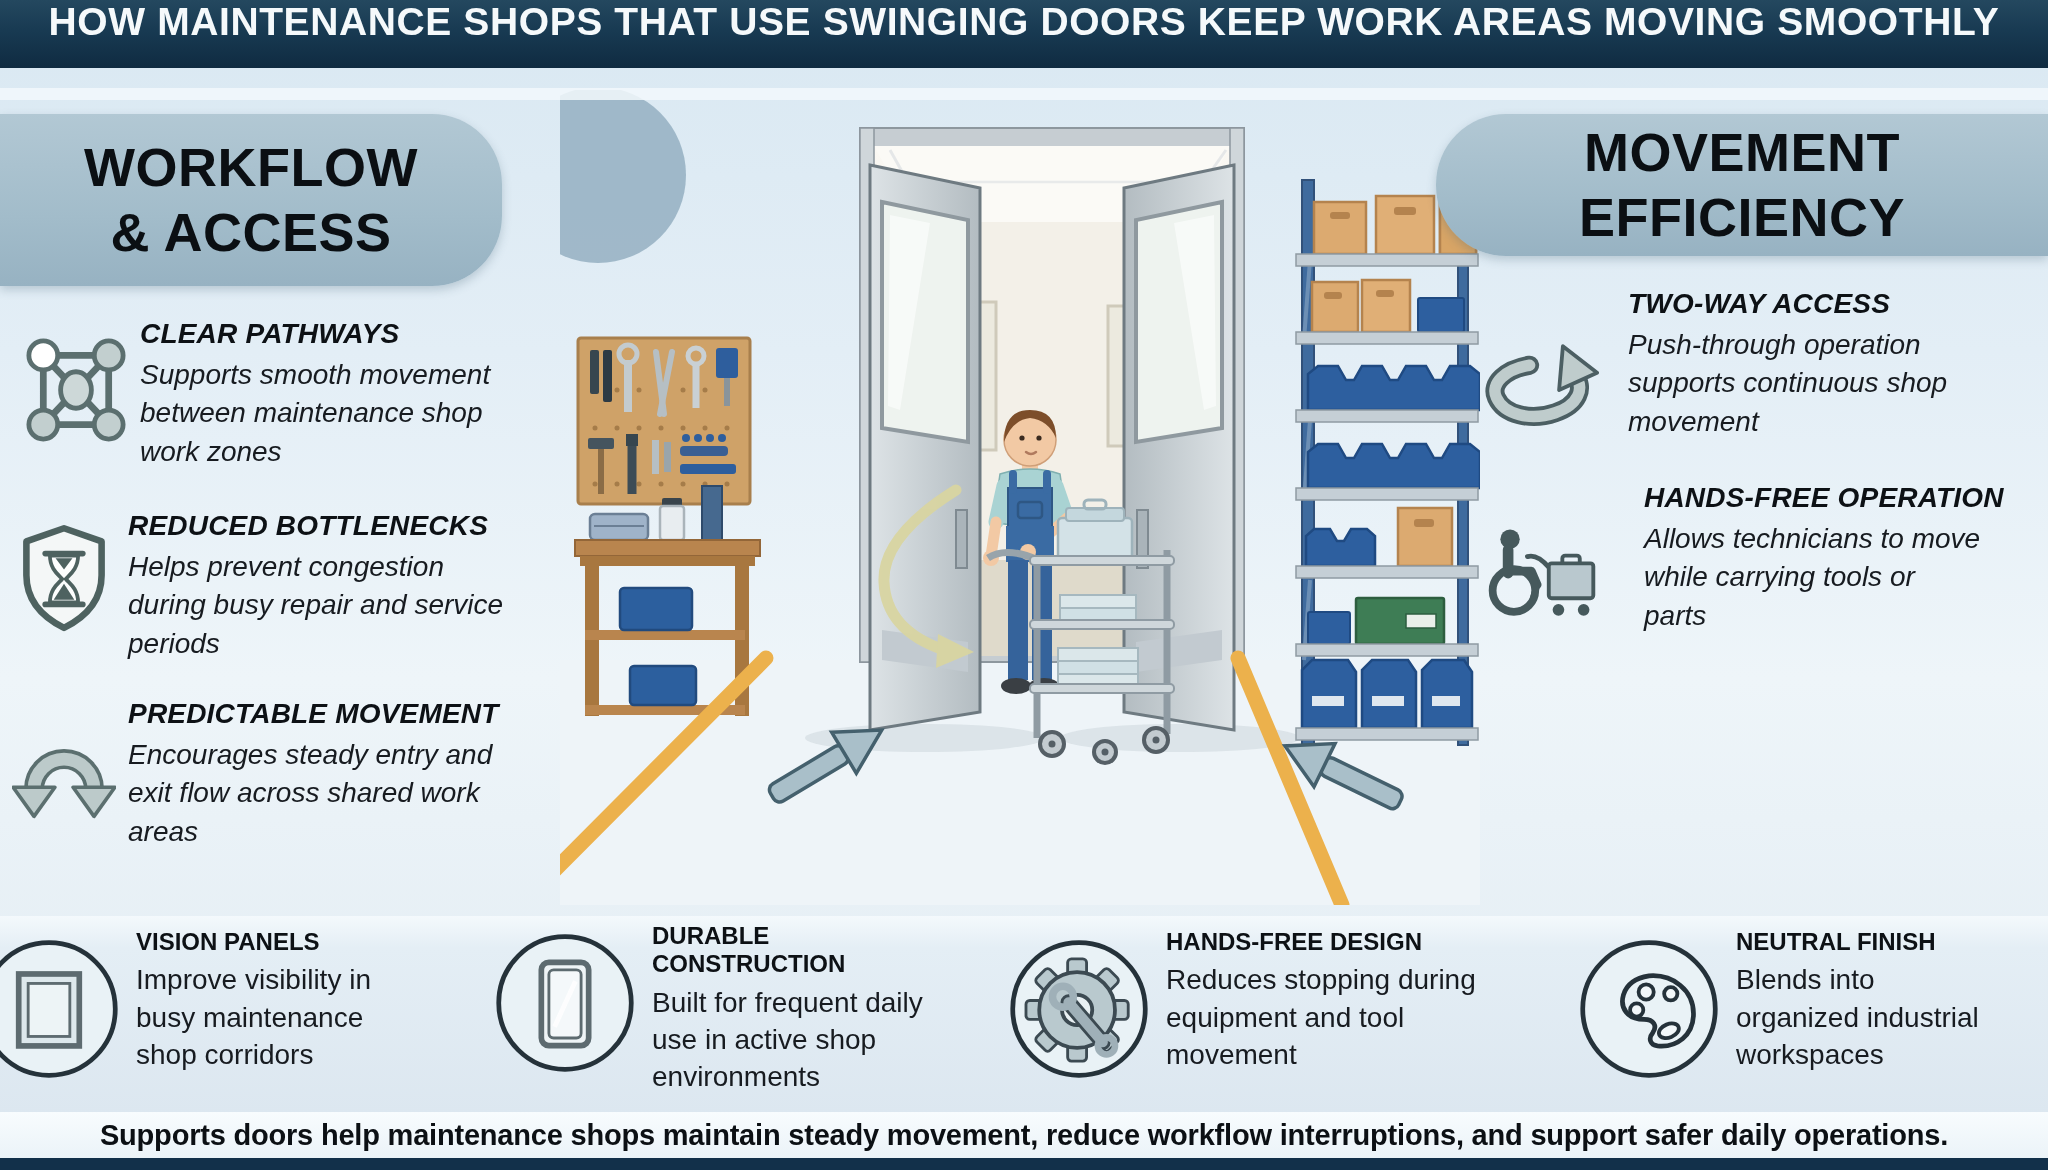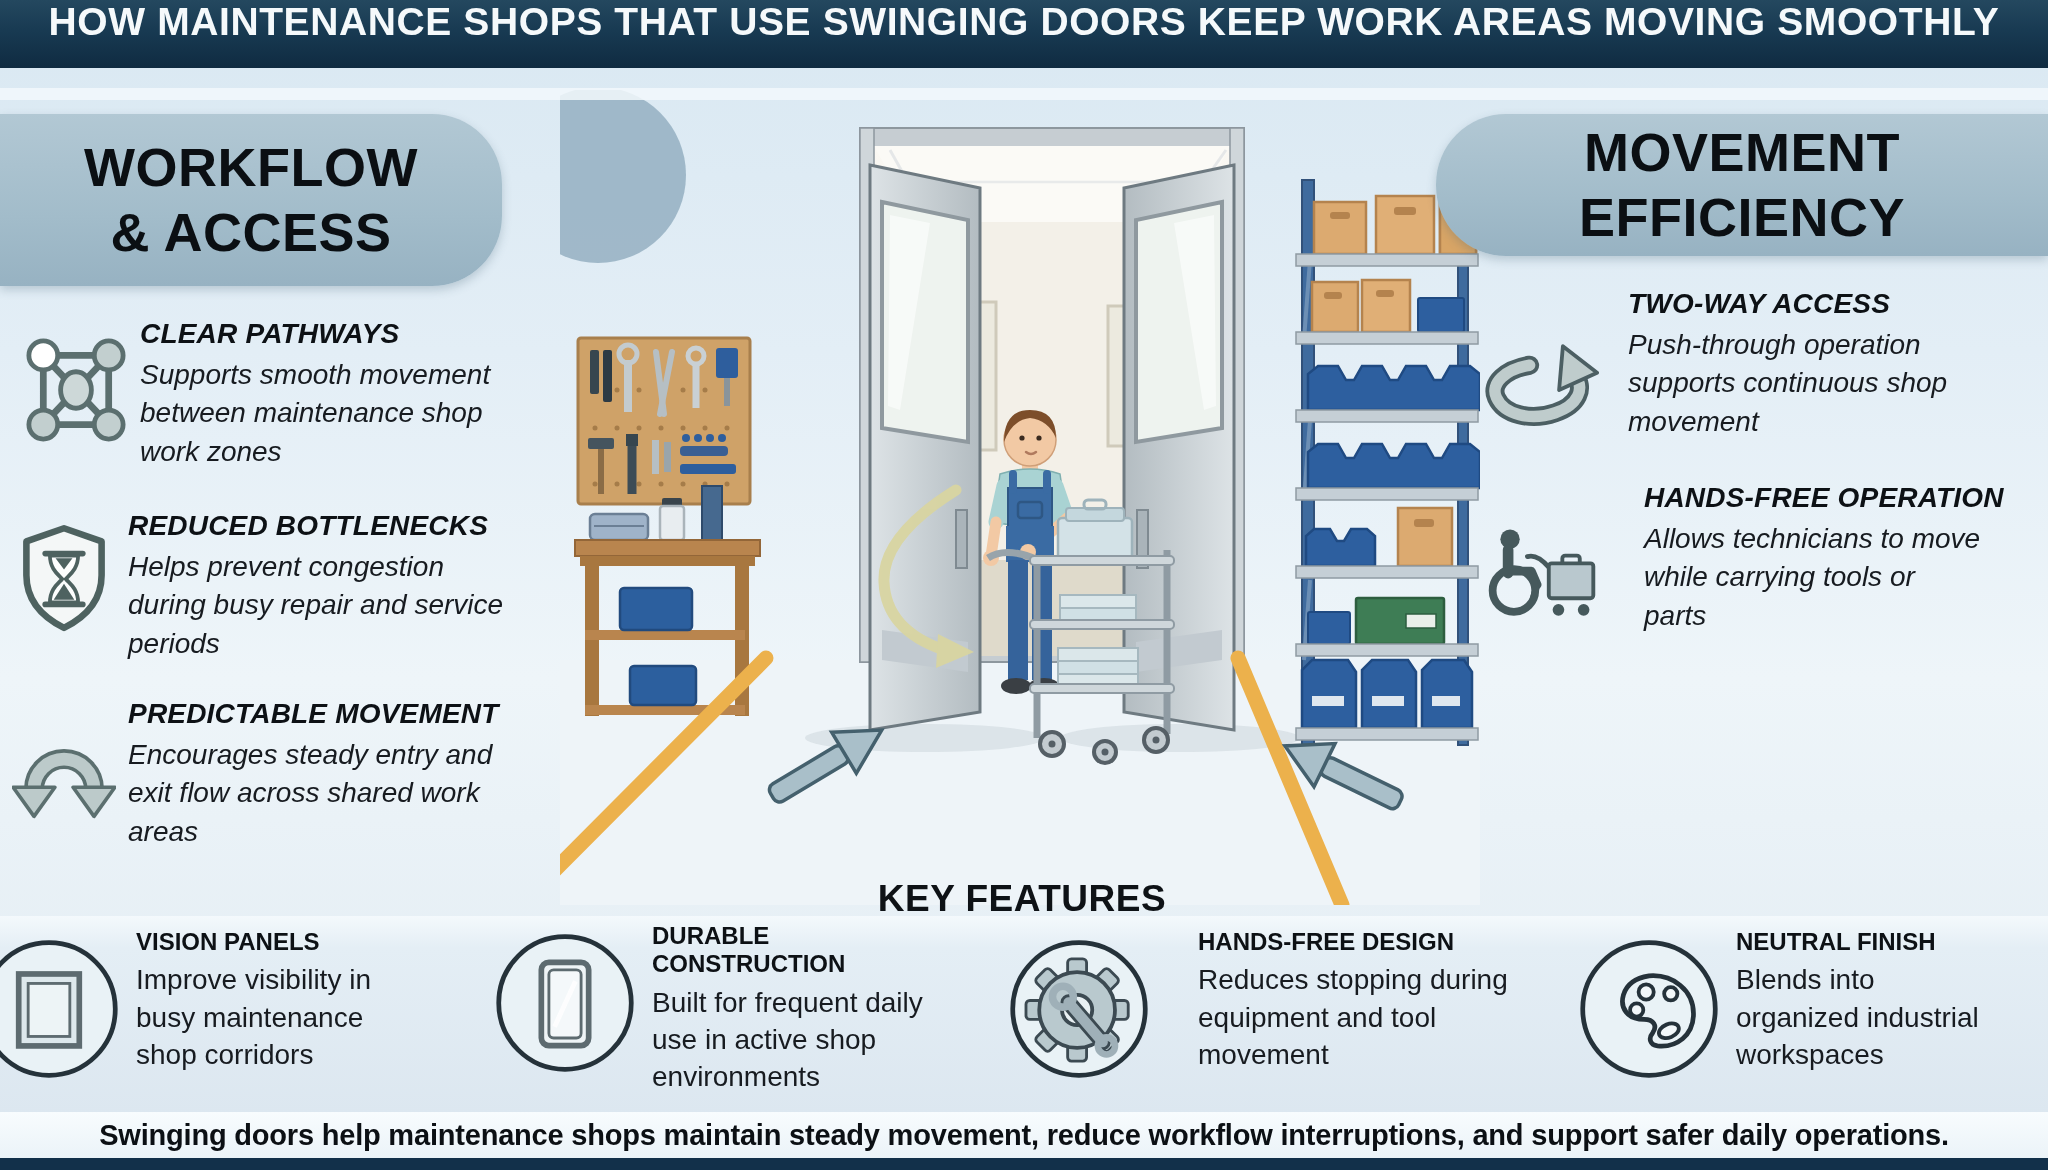--- a/index.html
+++ b/index.html
@@ -396,21 +396,20 @@
     <div class="info-text">
       <div class="item-title">HANDS-FREE OPERATION</div>
       <div class="item-body">Allows technicians to move
 while carrying tools or
 parts</div>
     </div>
   </div>
 
 
   <div class="kf-strip"></div>
-  <div class="kf-title">KEY FEATURES</div>
 
   <div class="feature" style="left:-22px;top:928px;">
     <svg class="feat-circle" width="142" height="142" viewBox="0 0 150 150">
       <circle cx="75" cy="75" r="70" fill="#e9f2f6" stroke="#25323a" stroke-width="5"></circle>
       <rect x="43" y="38" width="64" height="76" fill="#dde8ec" stroke="#5d6b70" stroke-width="6"></rect>
       <rect x="53" y="48" width="44" height="56" fill="#edf4f6" stroke="#5d6b70" stroke-width="3"></rect>
     </svg>
     <div class="feat-text" style="width:292px;">
       <div class="feat-title">VISION PANELS</div>
       <div class="feat-body">Improve visibility in
@@ -428,21 +427,21 @@
     </svg>
     <div class="feat-text" style="width:336px;">
       <div class="feat-title">DURABLE
 CONSTRUCTION</div>
       <div class="feat-body">Built for frequent daily
 use in active shop
 environments</div>
     </div>
   </div>
 
-  <div class="feature" style="left:1008px;top:928px;gap:32px;">
+  <div class="feature" style="left:1008px;top:928px;">
     <svg class="feat-circle" width="142" height="142" viewBox="0 0 150 150">
       <circle cx="75" cy="75" r="70" fill="#e9f2f6" stroke="#25323a" stroke-width="5"></circle>
       <g transform="translate(73,76)" fill="#b9c9ce" stroke="#3c4a52" stroke-width="3">
         <g transform="rotate(0)">
             <rect x="-10" y="-54" width="20" height="20" rx="4"></rect>
           </g>
         <g transform="rotate(45)">
             <rect x="-10" y="-54" width="20" height="20" rx="4"></rect>
           </g>
         <g transform="rotate(90)">
@@ -490,17 +489,17 @@
     </svg>
     <div class="feat-text" style="width:316px;">
       <div class="feat-title">NEUTRAL FINISH</div>
       <div class="feat-body">Blends into
 organized industrial
 workspaces</div>
     </div>
   </div>
 
   <div class="footer">
-    <div class="footer-text">Swinging doors help maintenance shops maintain steady movement, reduce workflow interruptions, and support safer daily operations.</div>
+    <div class="footer-text">Supports doors help maintenance shops maintain steady movement, reduce workflow interruptions, and support safer daily operations.</div>
   </div>
   <div class="navy-strip"></div>
 
 </div>
 
 </body></html>

